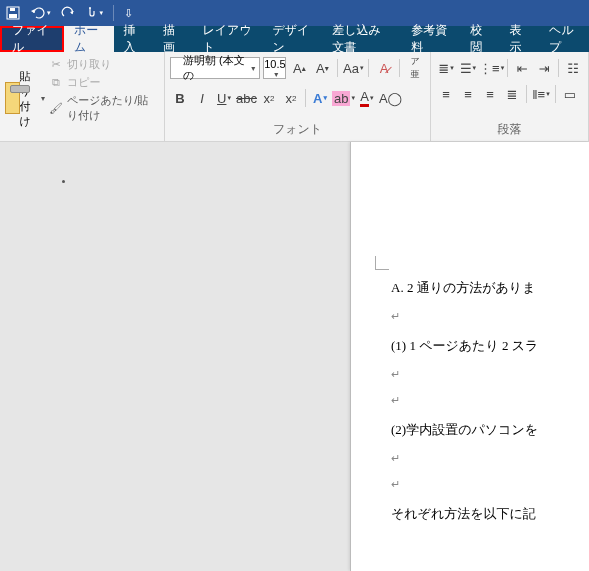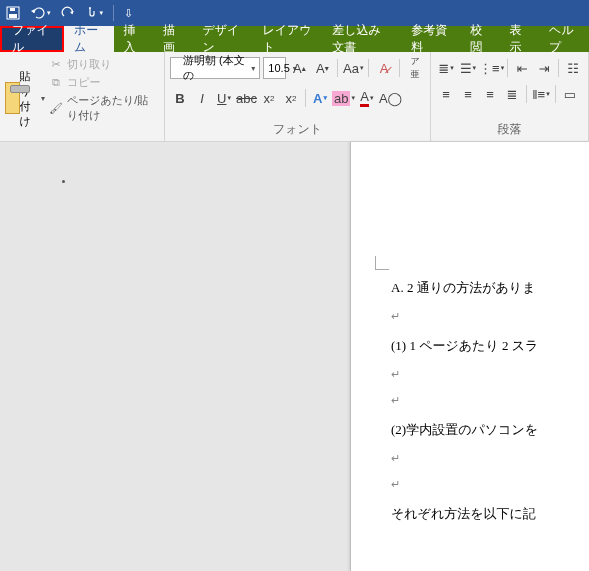--- a/index.html
+++ b/index.html
@@ -4,21 +4,21 @@
 <style>
 * { box-sizing: border-box; margin: 0; padding: 0; font-family: "Yu Gothic UI", "Meiryo", sans-serif; }
 body { width: 589px; height: 571px; overflow: hidden; background: #e6e6e6; }
 
 
 .title-bar { height: 26px; background: #2b579a; display: flex; align-items: center; padding: 0 6px; gap: 10px; }
 .title-bar .tb-icon { color: #fff; font-size: 13px; cursor: default; display: flex; align-items: center; }
 .tb-sep { width: 1px; height: 16px; background: rgba(255,255,255,0.3); }
 
 
-.tabs { height: 26px; background: #4d7c0f; display: flex; align-items: stretch; }
+.tabs { height: 26px; background: #0c4a6e; display: flex; align-items: stretch; }
 .tab { color: #fff; font-size: 12px; padding: 0 10px; display: flex; align-items: center; cursor: pointer; }
 .tab.file { background: #1e3e6e; border: 2px solid #ff0000; }
 .tab.active { background: #f3f3f3; color: #2b579a; }
 
 
 .ribbon { height: 90px; background: #f3f3f3; border-bottom: 1px solid #d4d4d4; display: flex; }
 .group { border-right: 1px solid #d4d4d4; display: flex; flex-direction: column; }
 .group-body { flex: 1; display: flex; padding: 3px 5px; }
 .group-label { text-align: center; font-size: 12px; color: #666; padding: 2px 0 3px; }
 
@@ -32,21 +32,21 @@
 .clipboard-small { display: flex; flex-direction: column; gap: 3px; padding-left: 4px; padding-top: 2px; }
 .clip-item { display: flex; align-items: center; gap: 4px; font-size: 11px; color: #555; cursor: pointer; }
 .clip-item.disabled { color: #aaa; cursor: default; }
 .clip-icon { width: 14px; height: 14px; display: inline-flex; align-items: center; justify-content: center; }
 
 
 .font-group { width: 266px; }
 .font-row1 { display: flex; align-items: center; gap: 3px; height: 26px; }
 .font-select { height: 22px; border: 1px solid #ababab; background: #fff; font-size: 11px; padding: 0 4px; display: flex; align-items: center; cursor: pointer; }
 .font-name { width: 100px; padding-left: 12px; }
-.font-size { width: 23px; }
+.font-size { width: 23px; flex-direction: column; }
 .font-sel-arrow { font-size: 8px; margin-left: 3px; color: #555; }
 .rb-btn { min-width: 20px; height: 22px; display: flex; align-items: center; justify-content: center; font-size: 13px; cursor: pointer; color: #444; }
 .rb-btn .mini-arrow { font-size: 7px; margin-left: 1px; }
 .font-row2 { display: flex; align-items: center; gap: 2px; height: 26px; margin-top: 4px; }
 .vsep { width: 1px; height: 18px; background: #ccc; margin: 0 2px; }
 
 
 .para-group { flex: 1; min-width: 155px; }
 .para-row { display: flex; align-items: center; gap: 2px; height: 26px; }
 
@@ -94,22 +94,22 @@
   </span>
   <span class="tb-sep"></span>
   <span class="tb-icon" style="font-size:11px;">⇩</span>
 </div>
 
 <div class="tabs">
   <div class="tab file">ファイル</div>
   <div class="tab active">ホーム</div>
   <div class="tab">挿入</div>
   <div class="tab">描画</div>
+  <div class="tab">レイアウト</div>
   <div class="tab">デザイン</div>
-  <div class="tab">レイアウト</div>
   <div class="tab">差し込み文書</div>
   <div class="tab">参考資料</div>
   <div class="tab">校閲</div>
   <div class="tab">表示</div>
   <div class="tab">ヘルプ</div>
 </div>
 
 <div class="ribbon">
 
   <div class="group clipboard">

